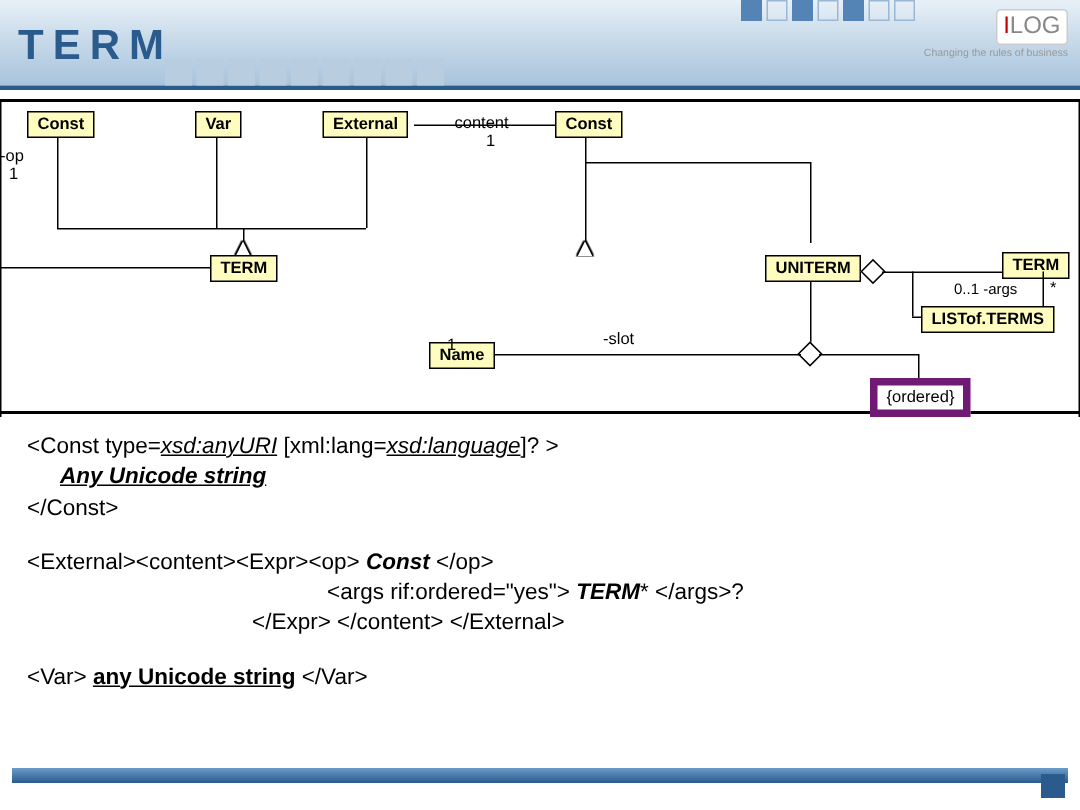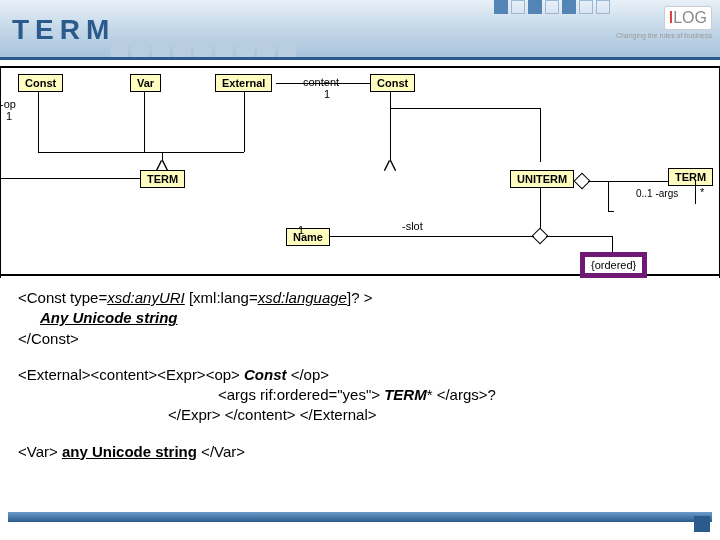--- a/index.html
+++ b/index.html
@@ -94,20 +94,21 @@
 
   <div class="line linev" style="left:390px; top:24px; height:70px;"></div>
   <div class="arrow-up" style="left:385px; top:93px;"></div>
   <div class="line linev" style="left:540px; top:40px; height:54px;"></div>
   <div class="line lineh" style="left:390px; top:40px; width:150px;"></div>
 
   <div class="dbox" style="left:510px; top:102px;">UNITERM</div>
 
   <div class="dbox" style="left:668px; top:100px;">TERM</div>
   <div class="dlabel" style="left:604px; top:120px; font-size:10px;padding-left:32px;">0..1 -args</div>
+  <div class="dbox" style="left:614px; top:136px;">LISTof.TERMS</div>
   <div class="dlabel" style="left:700px; top:118px;">*</div>
 
   <div class="diamond" style="left:576px; top:107px;"></div>
   <div class="line lineh" style="left:588px; top:113px; width:20px;"></div>
   <div class="line linev" style="left:608px; top:113px; height:30px;"></div>
   <div class="line lineh" style="left:608px; top:143px; width:6px;"></div>
   <div class="line linev" style="left:695px; top:113px; height:23px;"></div>
   <div class="line lineh" style="left:608px; top:113px; width:60px;"></div>
 
   <div class="line linev" style="left:540px; top:120px; height:45px;"></div>

